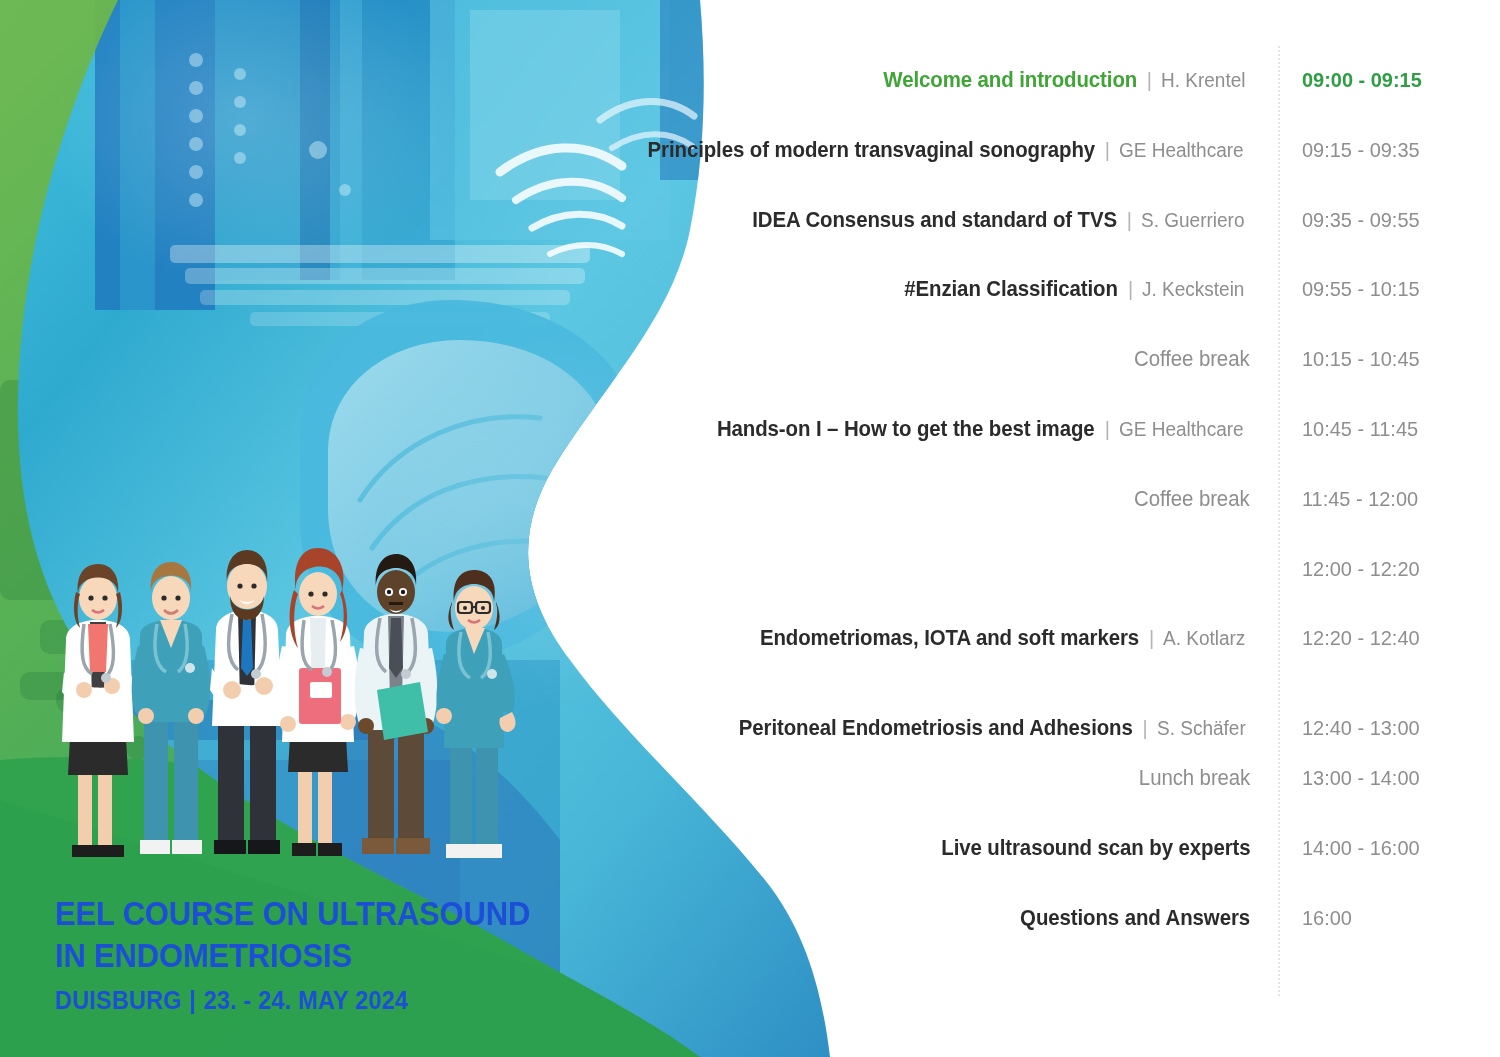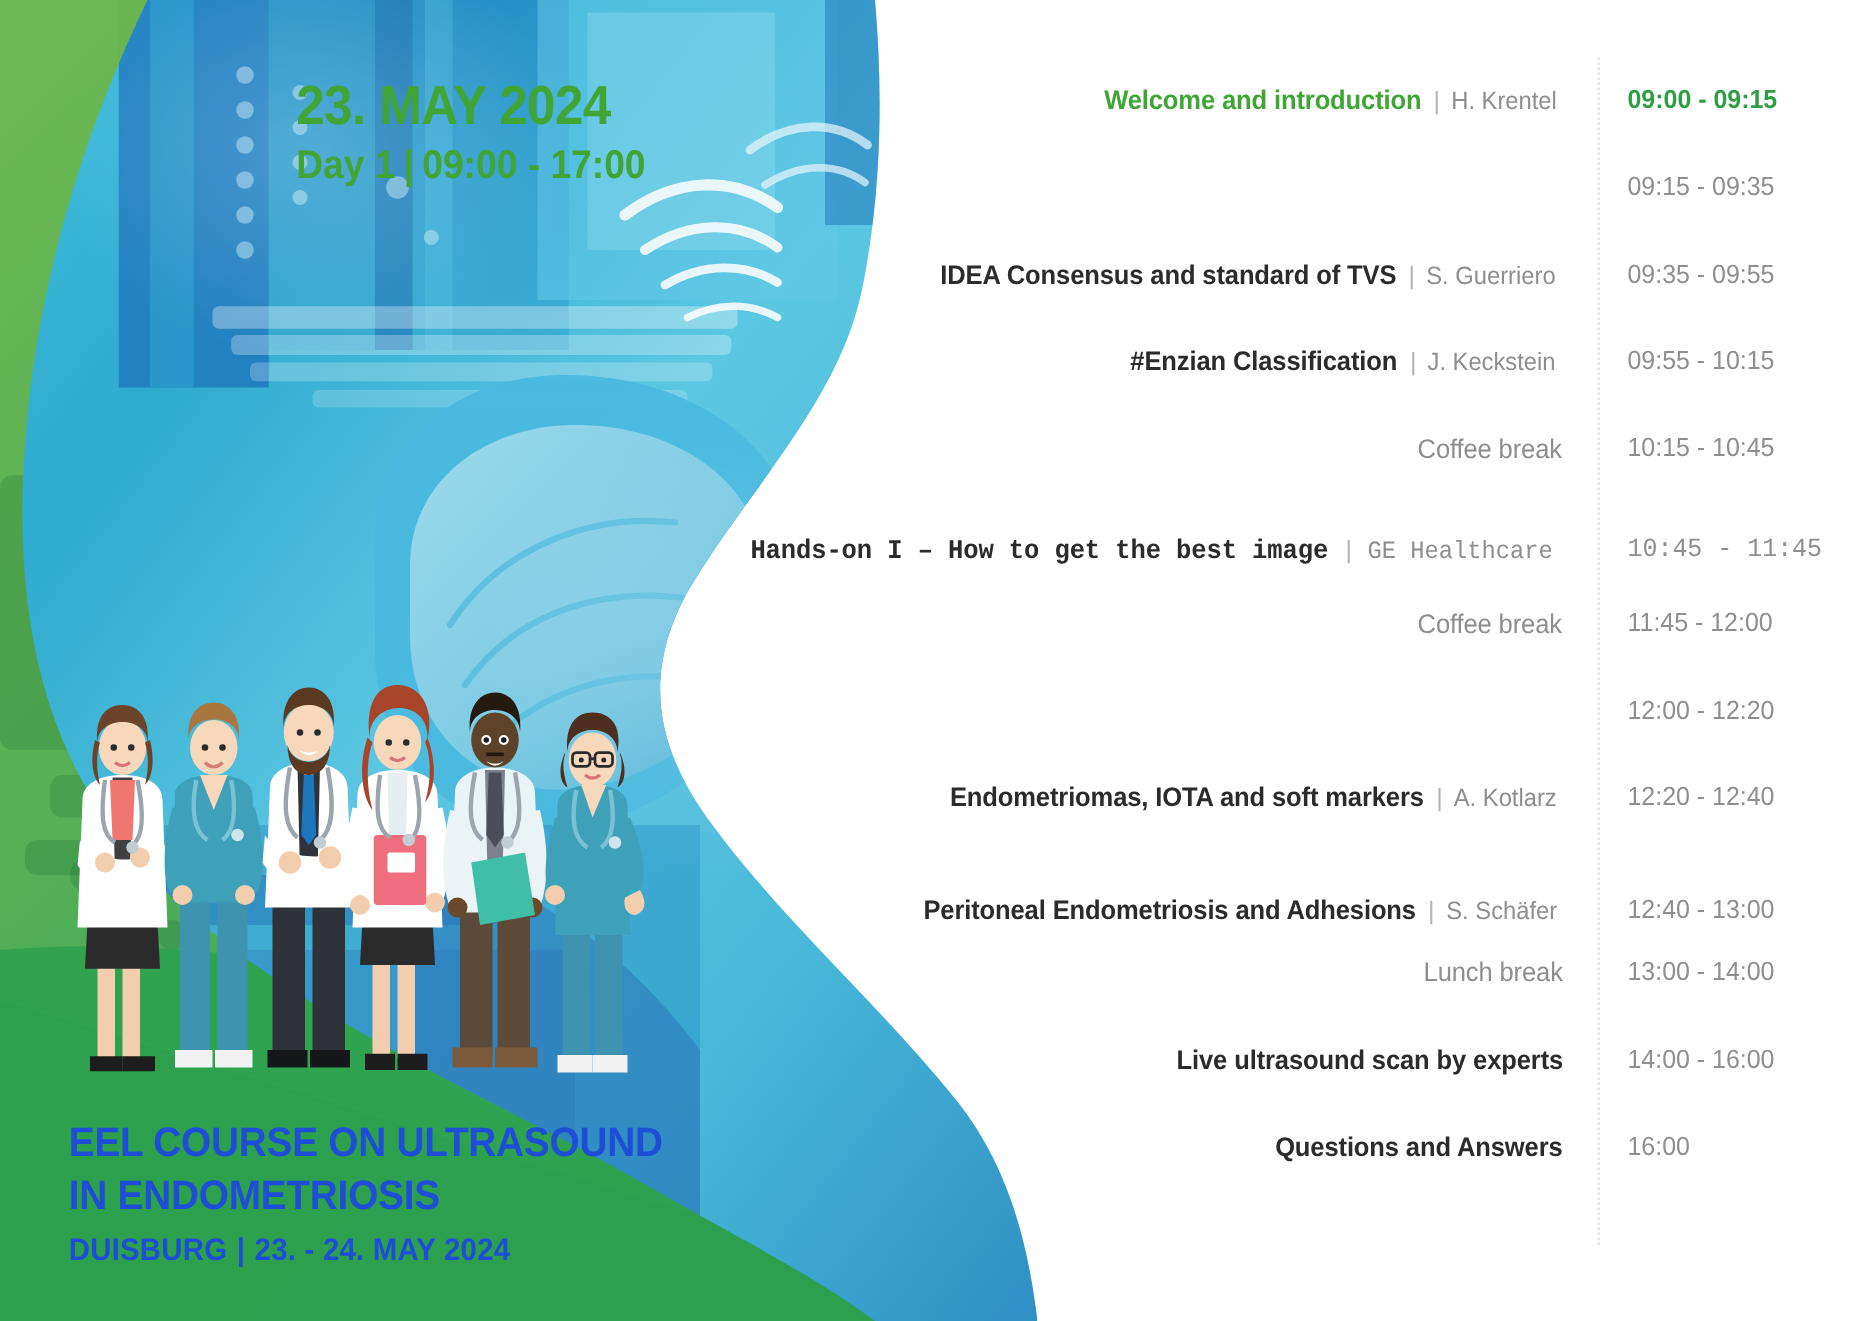--- a/index.html
+++ b/index.html
@@ -461,58 +461,53 @@
           </g>
           <circle cx="465" cy="608" r="2" fill="#2b2b2b"></circle>
           <circle cx="483" cy="608" r="2" fill="#2b2b2b"></circle>
           <path d="M468,620 q6,5 12,0" stroke="#D9737A" stroke-width="2.6" fill="none"></path>
         </g>
 
       </g>
     </svg>
   </div>
 
-  <div class="date-block">
-    <div class="date-line1">23. MAY 2024</div>
-    <div class="date-line2">
-      <span>Day 1</span><span class="sep">|</span><span>09:00 - 17:00</span>
-    </div>
-  </div>
 
   <div class="course-block">
     <div class="course-title">EEL COURSE ON ULTRASOUND</div>
     <div class="course-title">IN ENDOMETRIOSIS</div>
     <div class="course-sub">
       <span>DUISBURG</span><span class="sep">|</span><span>23. - 24. MAY 2024</span>
     </div>
   </div>
 
   <div id="schedule">
     <div class="sched-divider"></div>
     <div id="rows">
         <div class="row highlight" style="top: 65px;">
           <div class="left-cell"><span class="title">Welcome and introduction</span><span class="pipe">|</span><span class="speaker">H. Krentel</span></div>
           <div class="time-cell">09:00 - 09:15</div>
         </div>
         <div class="row " style="top: 134.8px;">
+          <div class="left-cell"><span class="title">Principles of modern transvaginal sonography</span><span class="pipe">|</span><span class="speaker">GE Healthcare</span></div>
           <div class="time-cell">09:15 - 09:35</div>
         </div>
         <div class="row " style="top: 204.6px;">
           <div class="left-cell"><span class="title">IDEA Consensus and standard of TVS</span><span class="pipe">|</span><span class="speaker">S. Guerriero</span></div>
           <div class="time-cell">09:35 - 09:55</div>
         </div>
         <div class="row " style="top: 274.4px;">
           <div class="left-cell"><span class="title">#Enzian Classification</span><span class="pipe">|</span><span class="speaker">J. Keckstein</span></div>
           <div class="time-cell">09:55 - 10:15</div>
         </div>
         <div class="row break" style="top: 344.2px;">
           <div class="left-cell"><span class="title">Coffee break</span></div>
           <div class="time-cell">10:15 - 10:45</div>
         </div>
-        <div class="row " style="top: 426px; font-family: Liberation Mono, monospace;">
+        <div class="row " style="top: 414px;">
           <div class="left-cell"><span class="title">Hands-on I – How to get the best image</span><span class="pipe">|</span><span class="speaker">GE Healthcare</span></div>
           <div class="time-cell">10:45 - 11:45</div>
         </div>
         <div class="row break" style="top: 483.8px;">
           <div class="left-cell"><span class="title">Coffee break</span></div>
           <div class="time-cell">11:45 - 12:00</div>
         </div>
         <div class="row " style="top: 553.6px;">
           <div class="time-cell">12:00 - 12:20</div>
         </div>

